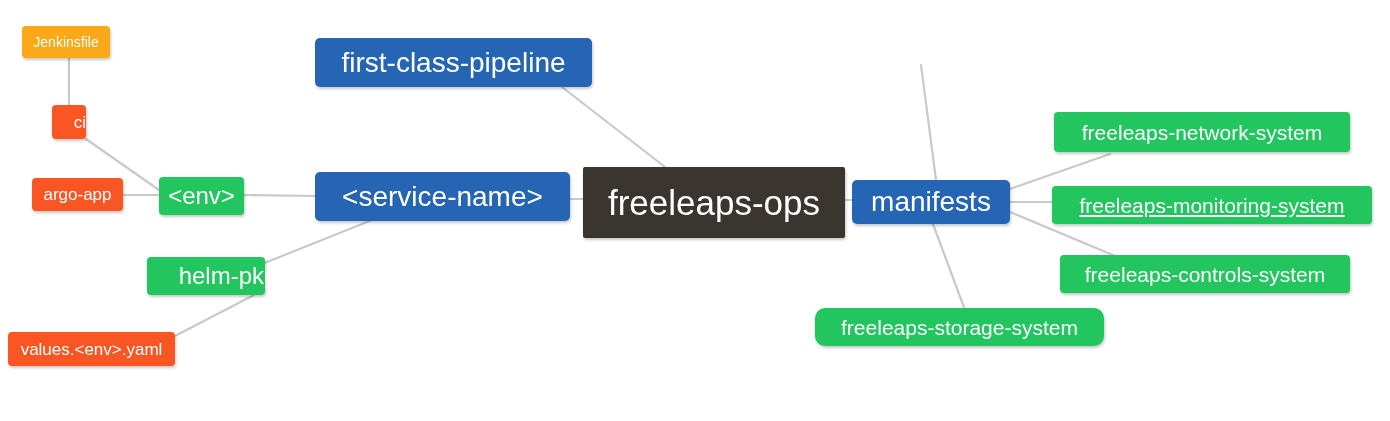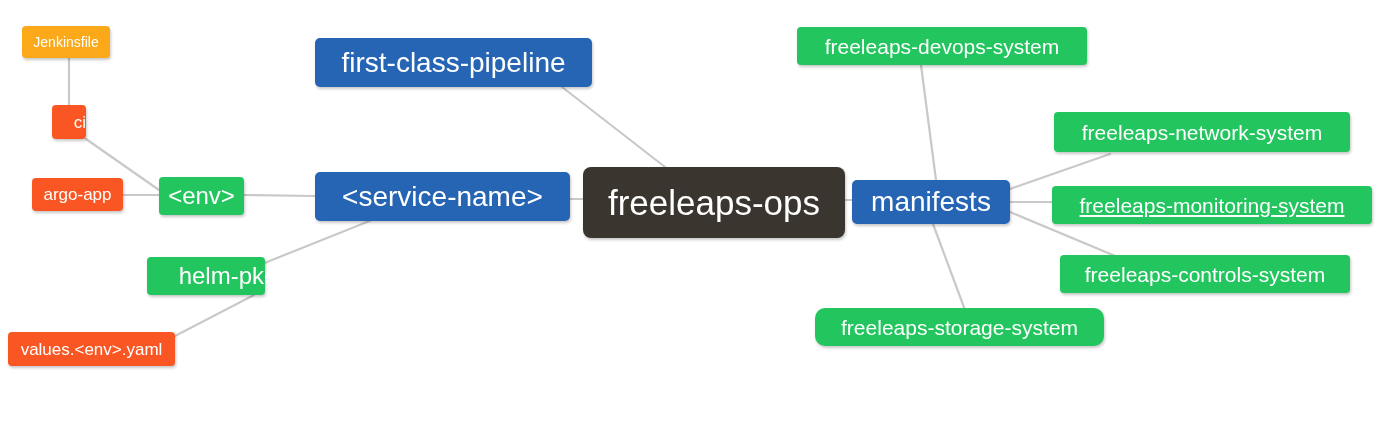--- a/index.html
+++ b/index.html
@@ -55,21 +55,21 @@
     border-radius: 4px;
     white-space: nowrap;
     line-height: 1;
     box-shadow: 1px 2px 3px rgba(0, 0, 0, 0.22);
     letter-spacing: 0px;
     text-align: center;
     user-select: none;
   }
 
   
-  .tier-root   { font-size: 35px; border-radius: 8px; }
+  .tier-root   { font-size: 35px; border-radius: 2px; }
   .tier-major  { font-size: 28px; border-radius: 5px; }
   .tier-mid    { font-size: 24px; border-radius: 4px; }
   .tier-leaf   { font-size: 21px; border-radius: 4px; }
   .tier-small  { font-size: 17px; border-radius: 4px; }
   .tier-tiny   { font-size: 14px; border-radius: 4px; }
 
   
   .c-root    { background: #3a352f; }
   .c-blue    { background: #2565b4; }
   .c-green   { background: #22c55e; }
@@ -149,23 +149,20 @@
     </div>
 
     <div class="node c-root tier-root" style="left:583px; top:167px; width:262px; height:71px;">
       <span>freeleaps-ops</span>
     </div>
 
     <div class="node c-blue tier-major" style="left:852px; top:180px; width:158px; height:44px;">
       <span>manifests</span>
     </div>
 
-    <div class="node c-green tier-leaf" style="left:797px; top:27px; width:290px; height:38px;">
-      <span>freeleaps-devops-system</span>
-    </div>
 
     <div class="node c-green tier-leaf" style="left:1054px; top:112px; width:296px; height:40px;">
       <span>freeleaps-network-system</span>
     </div>
 
     <div class="node c-green tier-leaf" style="left:1052px; top:186px; width:320px; height:38px;text-decoration:underline;">
       <span>freeleaps-monitoring-system</span>
     </div>
 
     <div class="node c-green tier-leaf" style="left:1060px; top:255px; width:290px; height:38px;">

